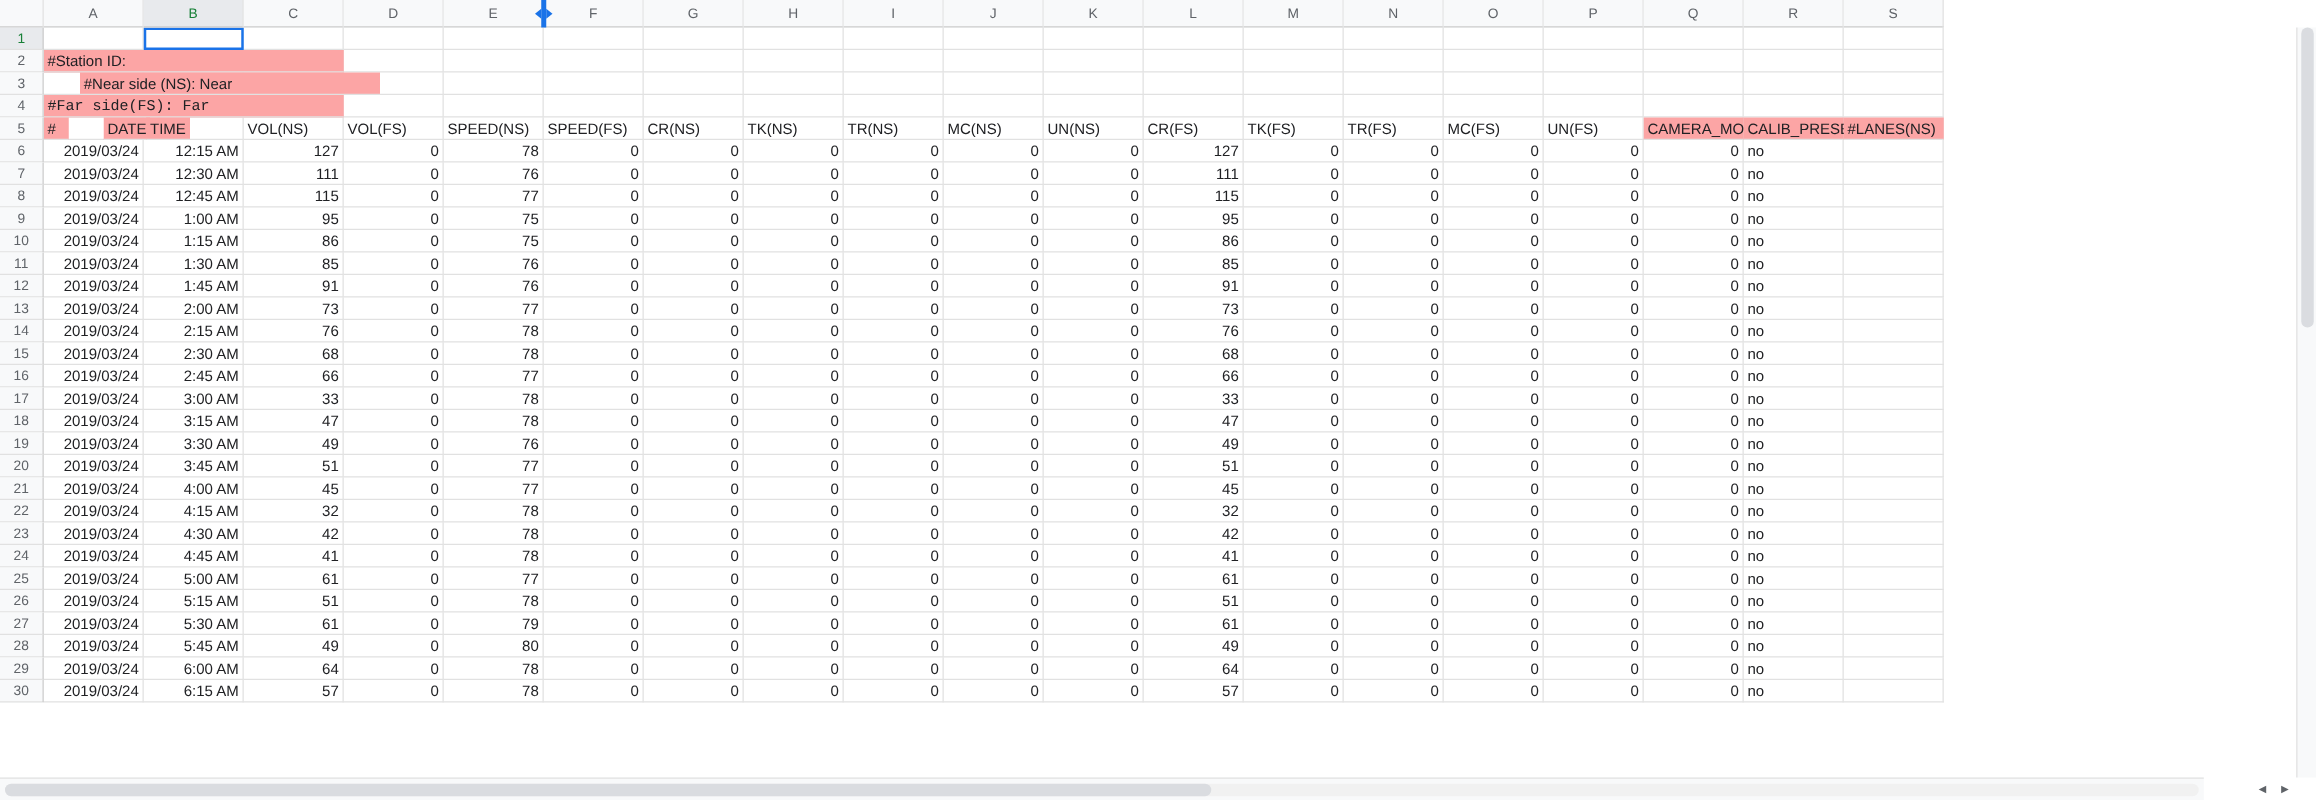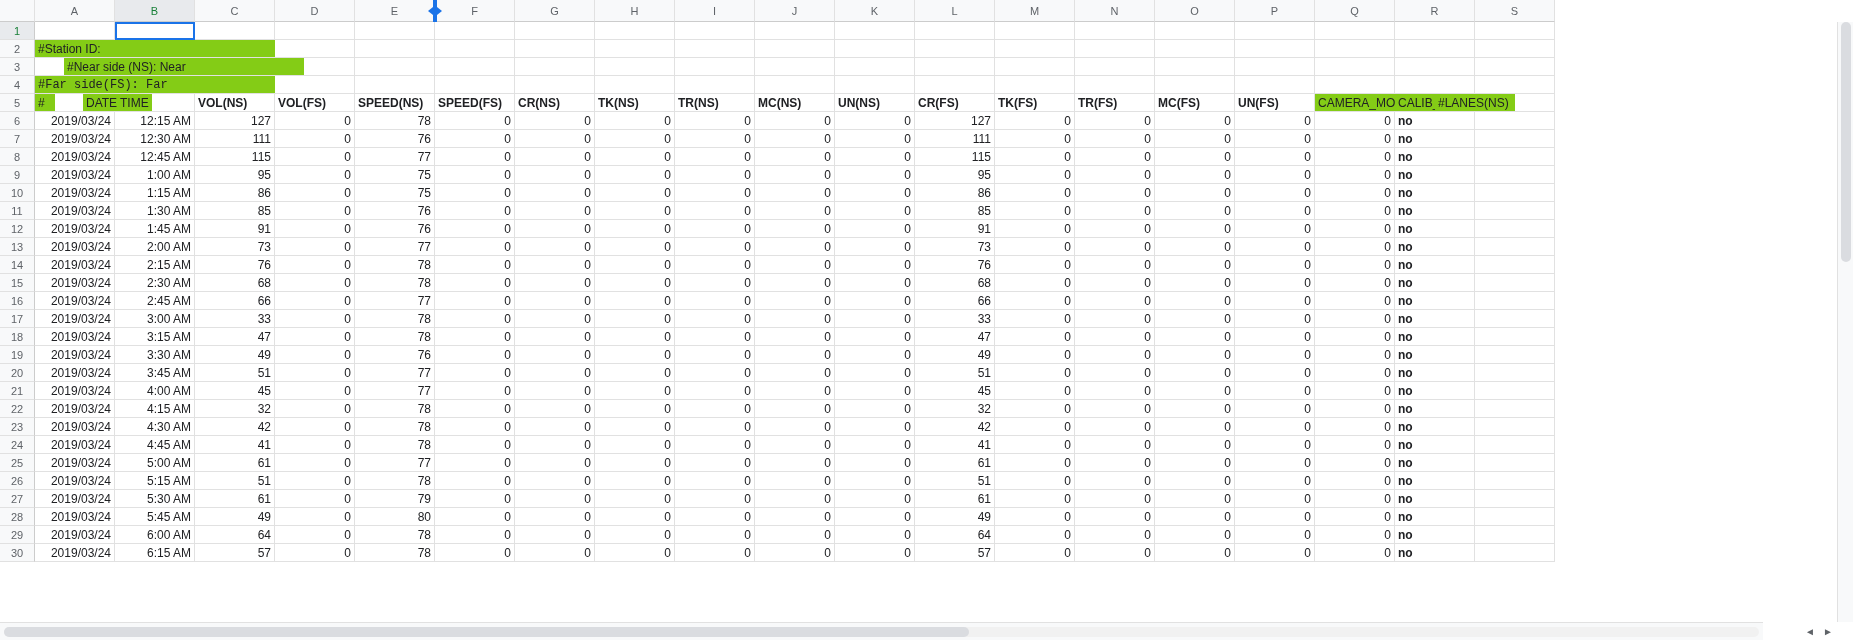--- a/index.html
+++ b/index.html
@@ -6,34 +6,34 @@
   body { font-family: Arial, sans-serif; font-size: 12px; color: #202124; background: #fff; overflow: hidden; }
   .sheet-container { position: relative; width: 1853px; height: 640px; }
   .grid { display: grid; grid-template-columns: 35px repeat(19, 80px); }
   .corner { position: sticky; top:0; left:0; z-index:3; background:#f8f9fa; border-right:1px solid #e1e1e1; border-bottom:1px solid #ccc; height:22px; }
   .col-header { background:#f8f9fa; border-right:1px solid #e1e1e1; border-bottom:1px solid #ccc; height:22px; display:flex; align-items:center; justify-content:center; color:#5f6368; font-size:11px; position:sticky; top:0; z-index:2; }
   .col-header.selected { background:#e8eaed; color:#188038; }
   .row-header { background:#f8f9fa; border-right:1px solid #ccc; border-bottom:1px solid #e1e1e1; display:flex; align-items:center; justify-content:center; color:#5f6368; font-size:11px; height:18px; position:sticky; left:0; z-index:1; }
   .row-header.selected { background:#e8eaed; color:#188038; }
   .cell { border-right:1px solid #e1e1e1; border-bottom:1px solid #e1e1e1; height:18px; padding:0 3px; display:flex; align-items:center; overflow:hidden; white-space:nowrap; font-size:12px; }
   .cell.num { justify-content:flex-end; }
-  .cell.text { justify-content:flex-start;font-weight:bold; }
+  .cell.text { justify-content:flex-start; }
   .cell.selected { border:2px solid #1a73e8; padding:0 1px; height:18px; position:relative; z-index:1; }
   .col-resize { position:absolute; top:0; width:4px; height:22px; background:#1a73e8; z-index:5; cursor:col-resize; }
   .col-resize::before, .col-resize::after { content:''; position:absolute; top:7px; width:0; height:0; border-top:4px solid transparent; border-bottom:4px solid transparent; }
   .col-resize::before { left:-5px; border-right:5px solid #1a73e8; }
   .col-resize::after { right:-5px; border-left:5px solid #1a73e8; }
   .hscroll { position:absolute; bottom:0; left:0; right:90px; height:18px; background:#f8f9fa; border-top:1px solid #e1e1e1; display:flex; align-items:center; }
   .hscroll-track { flex:1; height:10px; background:#f1f1f1; margin:0 4px; border-radius:5px; position:relative; }
   .hscroll-thumb { position:absolute; left:0; width:55%; height:10px; background:#dadce0; border-radius:5px; }
   .nav-arrows { position:absolute; bottom:2px; right:18px; display:flex; gap:4px; }
   .nav-arrow { width:14px; height:14px; display:flex; align-items:center; justify-content:center; color:#5f6368; font-size:10px; cursor:pointer; }
   .vscroll { position:absolute; top:22px; right:0; bottom:18px; width:16px; background:#f8f9fa; border-left:1px solid #e1e1e1; }
   .vscroll-thumb { position:absolute; top:0; left:3px; width:10px; height:40%; background:#dadce0; border-radius:5px; }
-  .overflow-text { position:absolute; z-index:0; font-size:12px; height:18px; display:flex; align-items:center; padding:0 3px; background:#84cc16; border-bottom:1px solid #e1e1e1; pointer-events:none; white-space:nowrap; }
+  .overflow-text { position:absolute; z-index:0; font-size:12px; height:18px; display:flex; align-items:center; padding:0 3px; background:#fca5a5; border-bottom:1px solid #e1e1e1; pointer-events:none; white-space:nowrap; }
 </style>
 </head>
 <body>
 
 <div class="sheet-container" id="sheet">
   <div class="grid" id="grid">
       <div class="corner"></div>
       <div class="col-header">A</div>
       <div class="col-header selected">B</div>
       <div class="col-header">C</div>
@@ -668,14 +668,14 @@
     <div class="nav-arrow">►</div>
   </div>
 <div class="overflow-text" style="left: 35px; top: 40px; width: 240px;">#Station ID:</div>
     <div class="overflow-text" style="left: 35px; top: 58px; width: 240px; margin-left: 29px;">#Near side (NS): Near</div>
     <div class="overflow-text" style="left: 35px; top: 76px; width: 240px; font-family: Liberation Mono, monospace;">#Far side(FS): Far</div>
     <div class="overflow-text" style="left: 35px; top: 94px; width: 20px;">#</div>
     <div class="overflow-text" style="left: 83px; top: 94px; text-align: center;">DATE</div>
     <div class="overflow-text" style="left: 117px; top: 94px;">TIME</div>
     <div class="overflow-text" style="left: 1315px; top: 94px; width: 80px;">CAMERA_MOVE</div>
     <div class="overflow-text" style="left: 1395px; top: 94px; width: 80px;">CALIB_PRESET</div>
-    <div class="overflow-text" style="left: 1435px; top: 94px; width: 80px; text-align: center;">#LANES(NS)</div>
+    <div class="overflow-text" style="left: 1475px; top: 94px; width: 80px; text-align: center;">#LANES(NS)</div>
   </div>
 
 </body></html>

